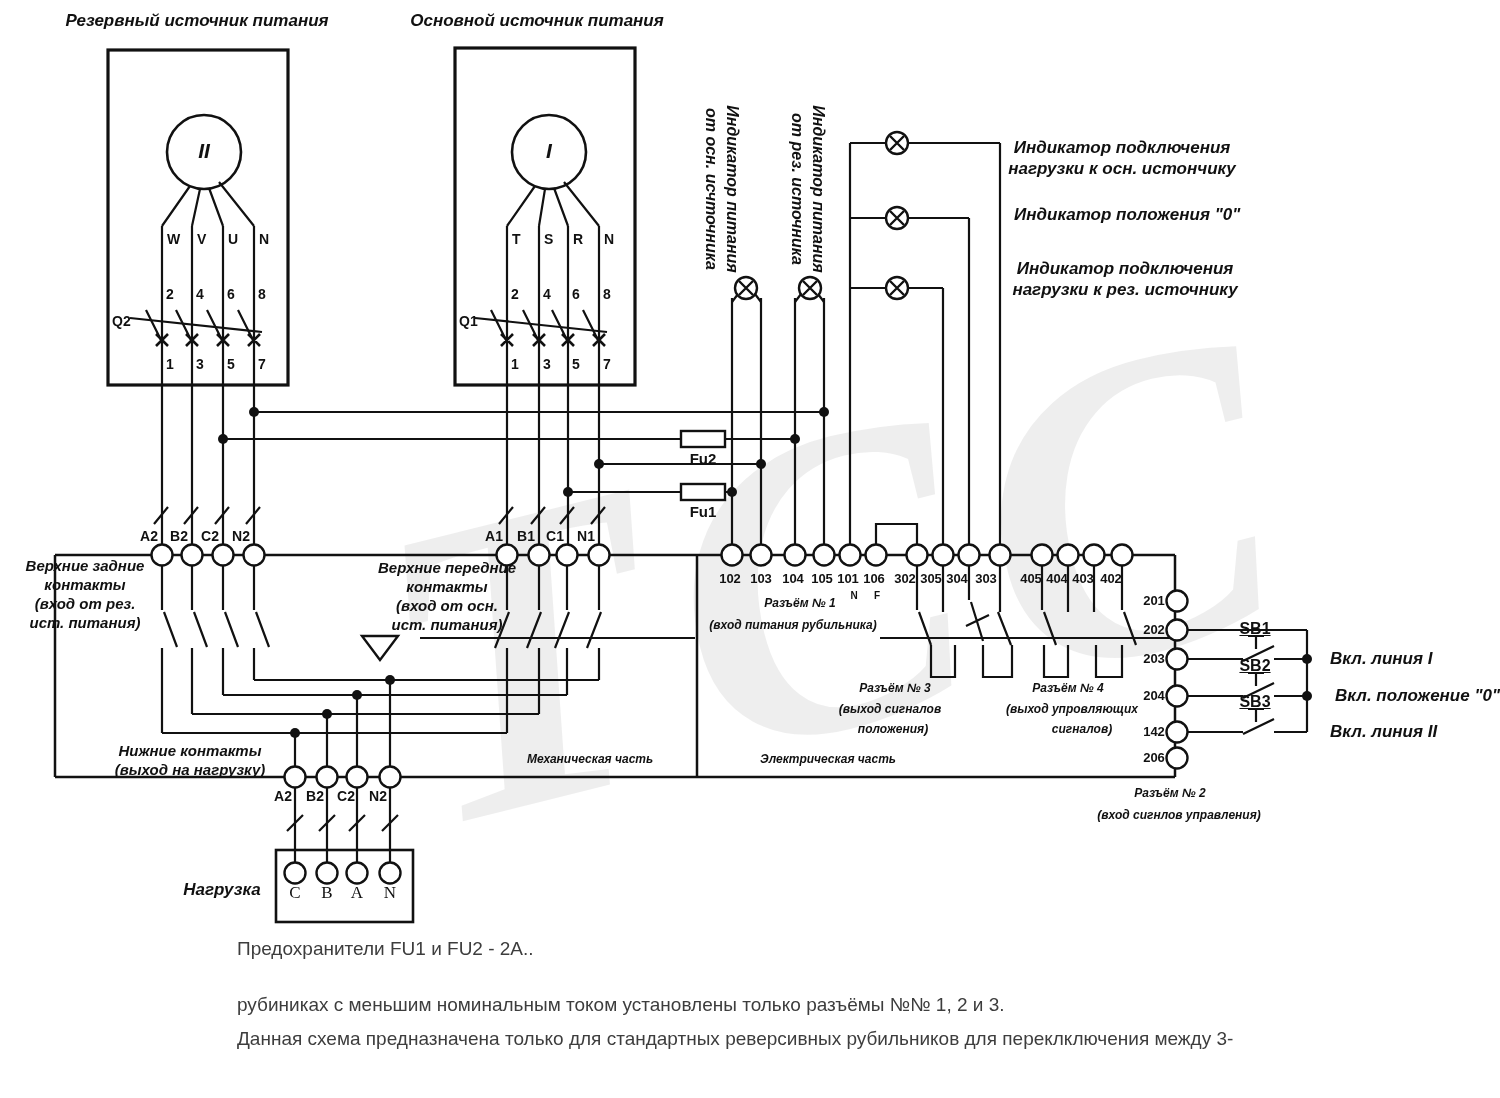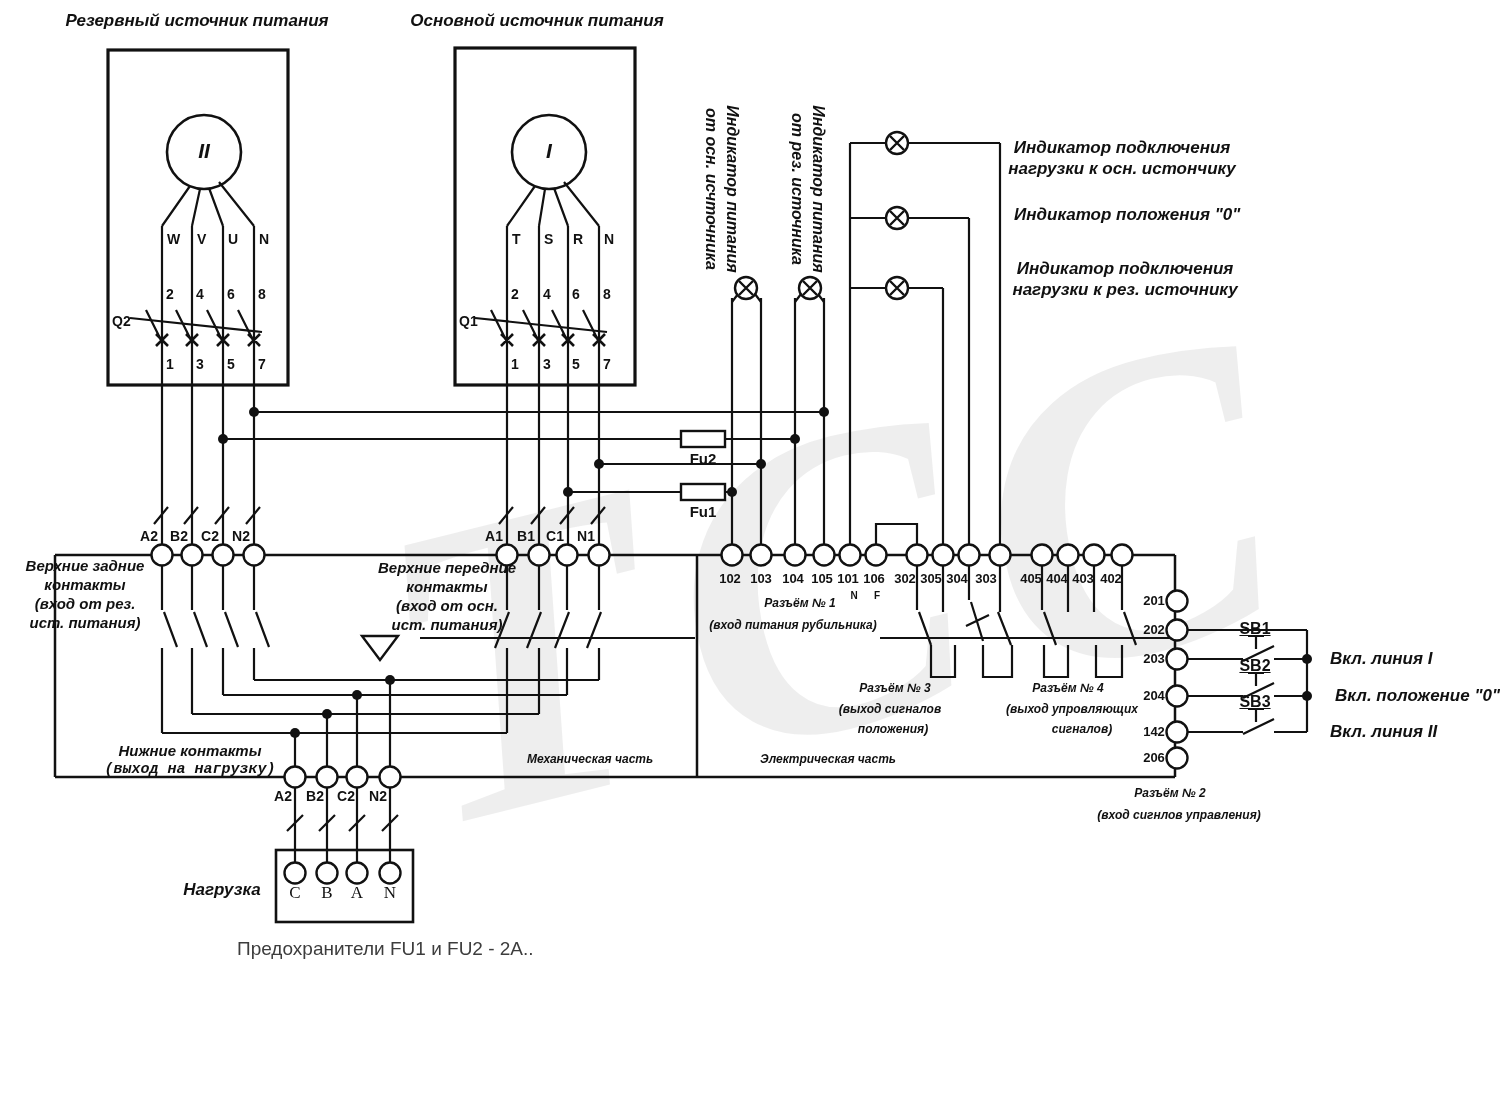--- a/index.html
+++ b/index.html
@@ -295,21 +295,21 @@
 
   <div class="lb bi15" style="left:85px;top:556px;">Верхние задние</div>
   <div class="lb bi15" style="left:85px;top:575px;">контакты</div>
   <div class="lb bi15" style="left:85px;top:594px;">(вход от рез.</div>
   <div class="lb bi15" style="left:85px;top:613px;">ист. питания)</div>
   <div class="lb bi15" style="left:447px;top:558px;">Верхние передние</div>
   <div class="lb bi15" style="left:447px;top:577px;">контакты</div>
   <div class="lb bi15" style="left:447px;top:596px;">(вход от осн.</div>
   <div class="lb bi15" style="left:447px;top:615px;">ист. питания)</div>
   <div class="lb bi15" style="left:190px;top:741px;">Нижние контакты</div>
-  <div class="lb bi15" style="left:190px;top:760px;font-family:Liberation Mono, monospace;">(выход на нагрузку)</div>
+  <div class="lb bi15" style="left:190px;top:760px;">(выход на нагрузку)</div>
   <div class="lb bi16" style="left:590px;top:752px;">Механическая часть</div>
   <div class="lb bi16" style="left:828px;top:752px;">Электрическая часть</div>
 
   <div class="lb b12" style="left:1255px;top:620px;">SB1</div>
   <div class="lb b12" style="left:1255px;top:657px;">SB2</div>
   <div class="lb b12" style="left:1255px;top:693px;">SB3</div>
   <div class="ll bi17" style="left:1330px;top:649px;">Вкл. линия I</div>
   <div class="ll bi17" style="left:1335px;top:686px;">Вкл. положение "0"</div>
   <div class="ll bi17" style="left:1330px;top:722px;">Вкл. линия II</div>
 
@@ -317,14 +317,16 @@
   <div class="lb b14" style="left:315px;top:788px;">B2</div>
   <div class="lb b14" style="left:346px;top:788px;">C2</div>
   <div class="lb b14" style="left:378px;top:788px;">N2</div>
   <div class="lb bi17" style="left:222px;top:880px;">Нагрузка</div>
   <div class="lb serif17" style="left:295px;top:883px;">C</div>
   <div class="lb serif17" style="left:327px;top:883px;">B</div>
   <div class="lb serif17" style="left:357px;top:883px;">A</div>
   <div class="lb serif17" style="left:390px;top:883px;">N</div>
 
   <div class="note" style="left:237px;top:938px;">Предохранители FU1 и FU2 - 2А..</div>
+  <div class="note" style="left:237px;top:994px;">рубиниках с меньшим номинальным током установлены только разъёмы №№ 1, 2 и 3.</div>
+  <div class="note" style="left:237px;top:1028px;">Данная схема предназначена только для стандартных реверсивных рубильников для переклключения между 3-</div>
 
 </div>
 
 </body></html>

